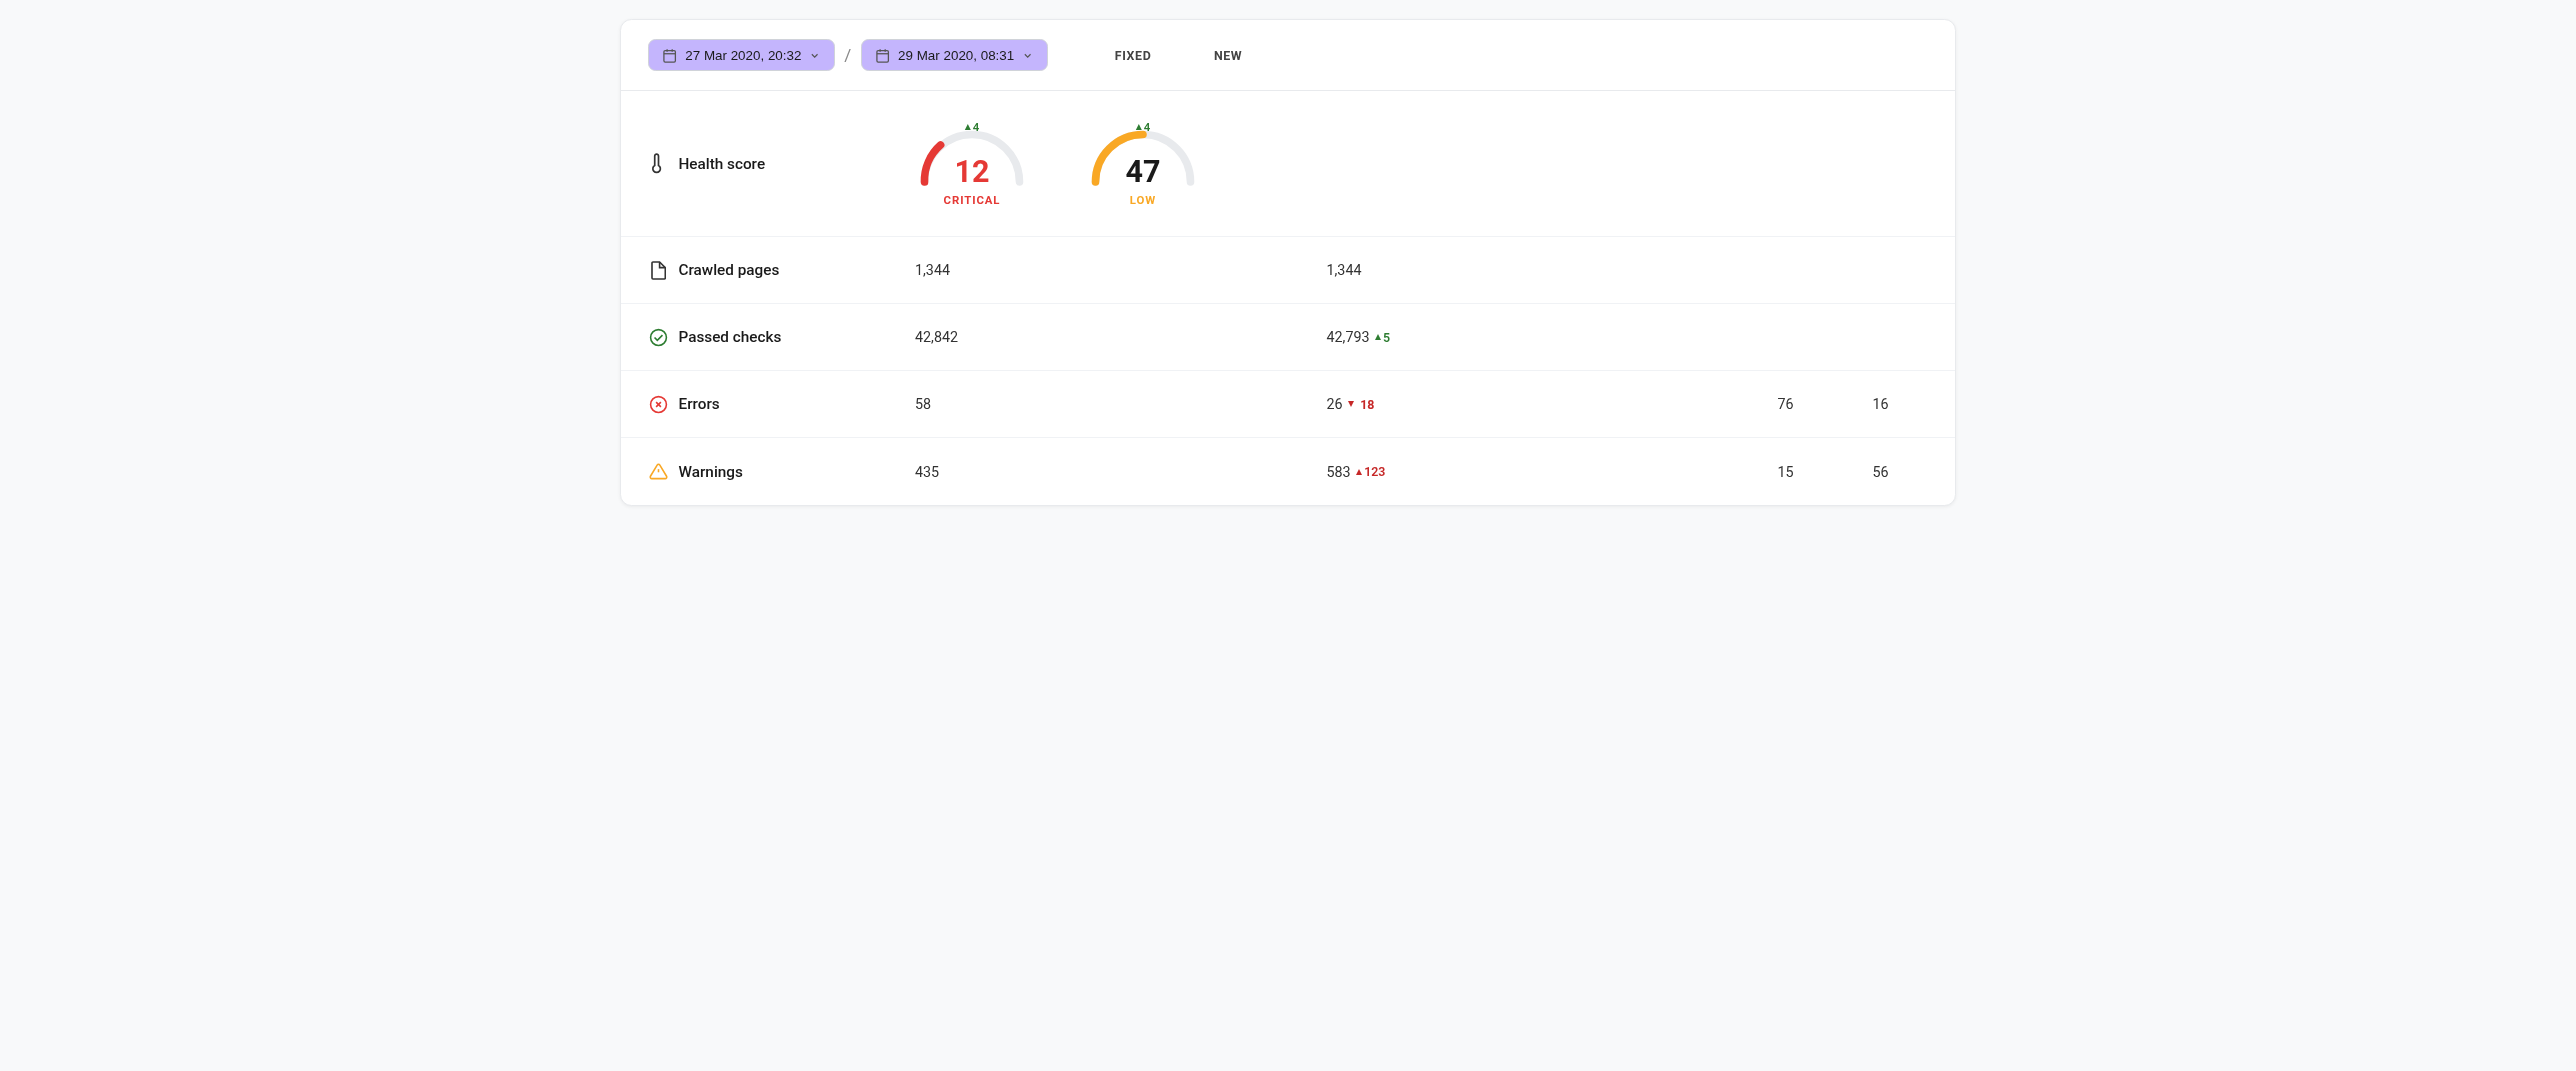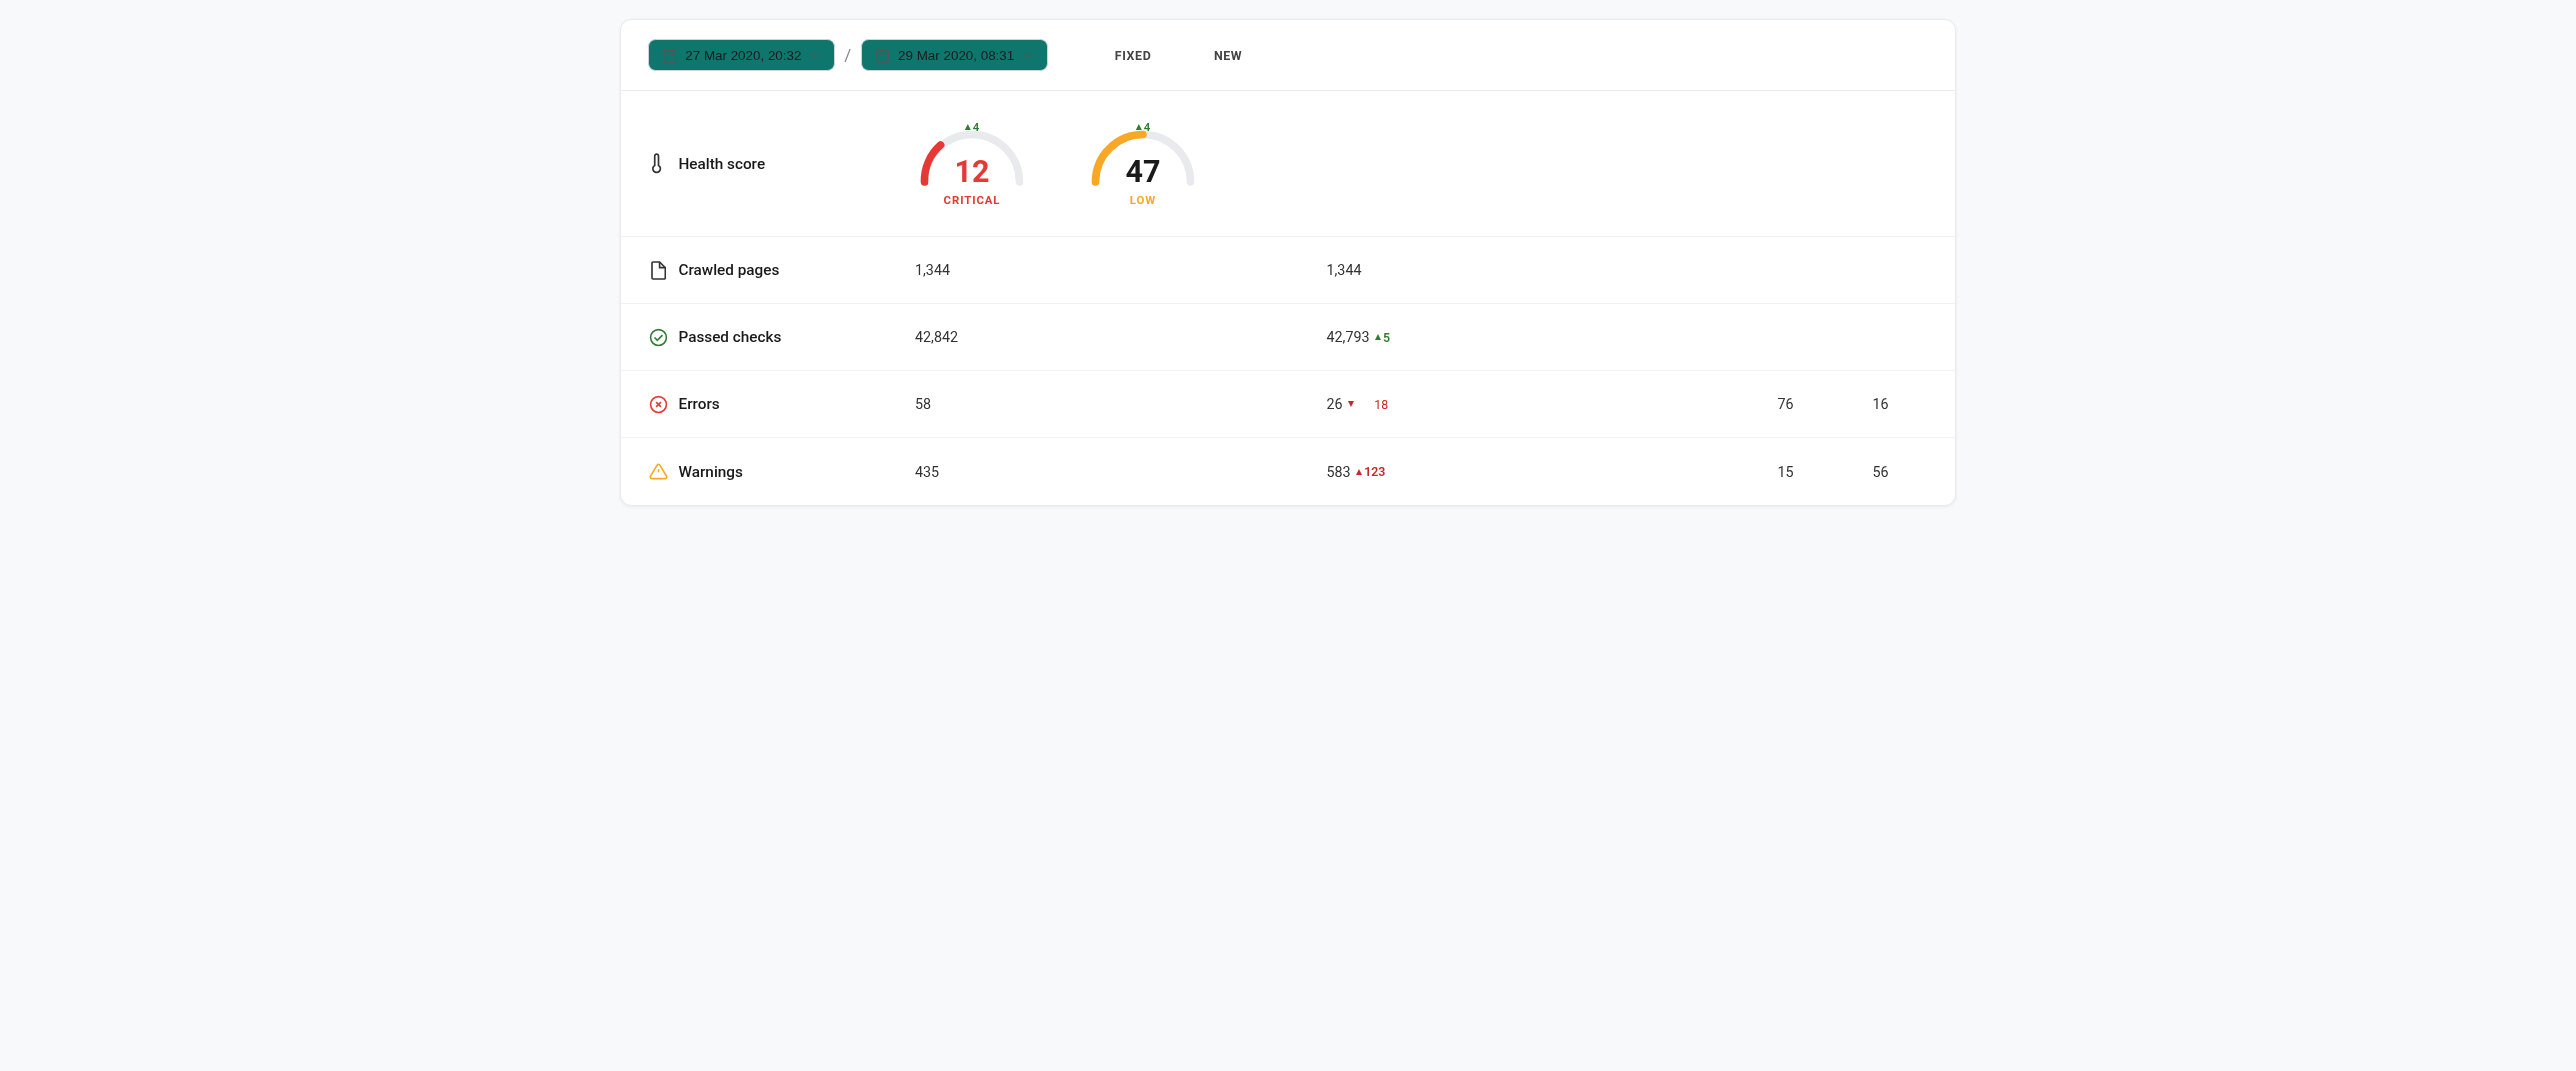--- a/index.html
+++ b/index.html
@@ -37,21 +37,21 @@
       align-items: center;
       gap: 9.5px;
     }
     .date-btn {
       display: flex;
       align-items: center;
       gap: 7.6px;
       border: 1.4px solid #d0d3d9;
       border-radius: 7.6px;
       padding: 7.6px 13.4px;
-      background: #0f766e;
+      background: #c4b5fd;
       cursor: pointer;
       font-size: 13.4px;
       color: #1a1a1a;
     }
     .date-btn svg { color: #555; }
     .date-sep {
       font-size: 17px;
       color: #888;
     }
     .fixed-label, .new-label {
@@ -112,24 +112,24 @@
       color: #2e7d32;
       font-size: 12.4px;
       font-weight: 600;
       display: flex;
       align-items: center;
       gap: 1.9px;
     }
     .delta-down {
       color: #c62828;
       font-size: 12.4px;
-      font-weight: 400;
-      display: flex;
-      align-items: center;
-      gap: 20px;
+      font-weight: 700;
+      display: flex;
+      align-items: center;
+      gap: 6px;
     }
     .delta-up-red {
       color: #c62828;
       font-size: 12.4px;
       font-weight: 600;
       display: flex;
       align-items: center;
       gap: 1.9px;
     }
 

